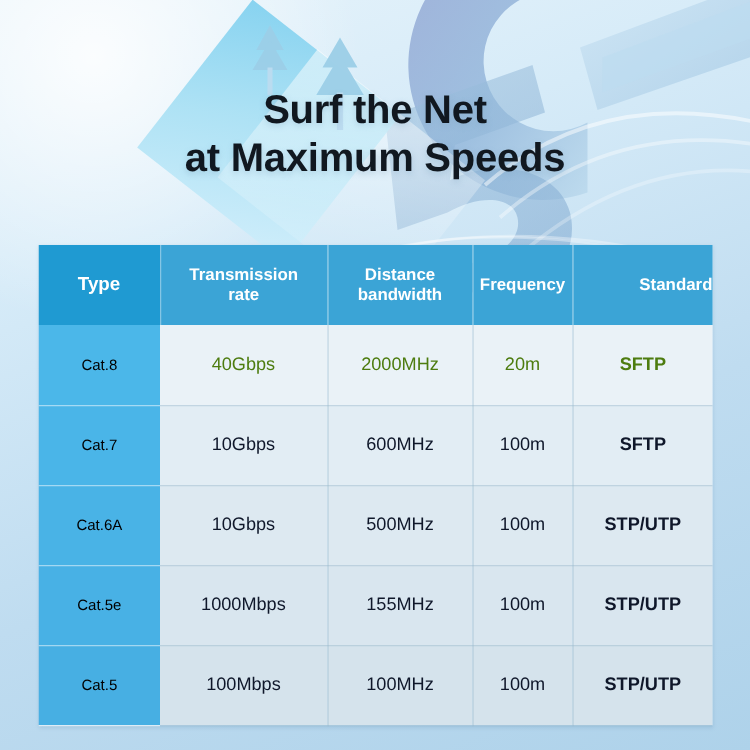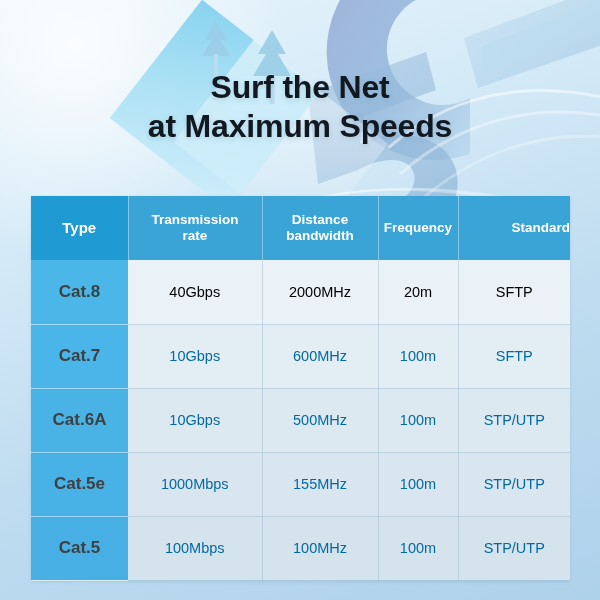--- a/index.html
+++ b/index.html
@@ -122,41 +122,41 @@
   }
   thead th:last-child { border-right: none; text-align: right; }
   thead th.th-type {
     background: #1f9ad2;
     font-size: 15px;
   }
 
   tbody tr { height: 64px; }
 
   td.type-cell {
-    color: #404040;
-    font-size: 17px;
-    font-weight: bold;
+    color: #000000;
+    font-size: 12px;
+    font-weight: normal;
     background: #4bb7e9;
     border-bottom: 1px solid rgba(255,255,255,0.5);
   }
   tbody tr:nth-child(2) td.type-cell { background: #4ab5e8; }
   tbody tr:nth-child(3) td.type-cell { background: #49b3e6; margin-left: 23px; }
   tbody tr:nth-child(4) td.type-cell { background: #48b1e5; }
   tbody tr:nth-child(5) td.type-cell { background: #47afe3; }
   tbody tr:nth-child(6) td.type-cell { background: #46ade2; }
 
   td.data-cell {
     font-size: 14.5px;
-    color: #0369a1;
+    color: #0f172a;
     border-right: 1px solid rgba(150,180,200,0.42);
     border-bottom: 1px solid rgba(150,180,200,0.42);
   }
-  td.data-cell:last-child { border-right: none; }
-
-  tbody tr:nth-child(1) td.data-cell { background: #eaf2f7; color: #000000; }
+  td.data-cell:last-child { border-right: none; font-weight: bold; }
+
+  tbody tr:nth-child(1) td.data-cell { background: #eaf2f7; color: #4d7c0f; }
   tbody tr:nth-child(2) td.data-cell { background: #e2edf4; }
   tbody tr:nth-child(3) td.data-cell { background: #dde9f1; }
   tbody tr:nth-child(4) td.data-cell { background: #d9e6ef; }
   tbody tr:nth-child(5) td.data-cell { background: #d5e3ec; }
   tbody tr:nth-child(6) td.data-cell { background: #d1e0ea; }
 </style>
 </head>
 <body>
 
 <div id="poster">

